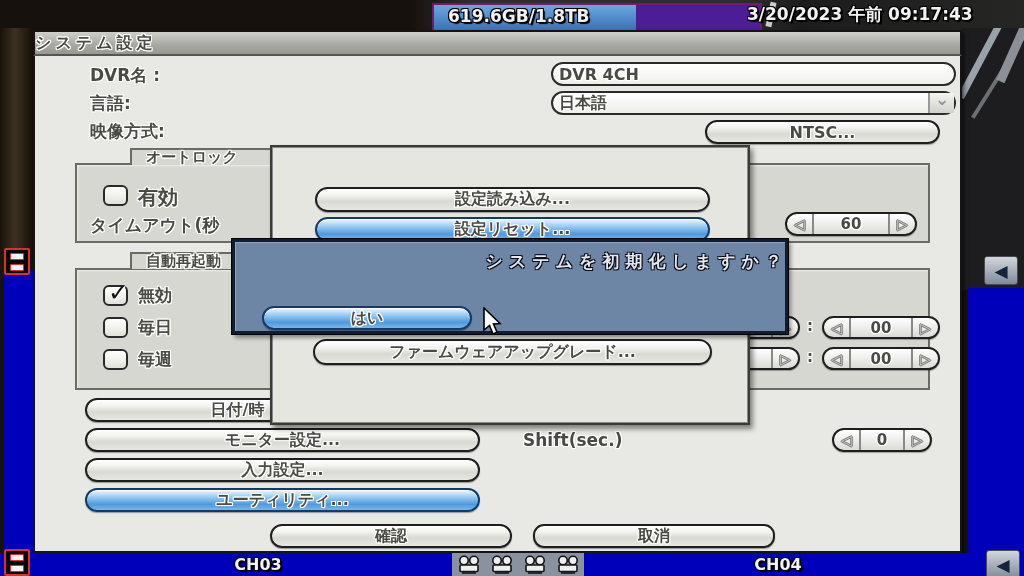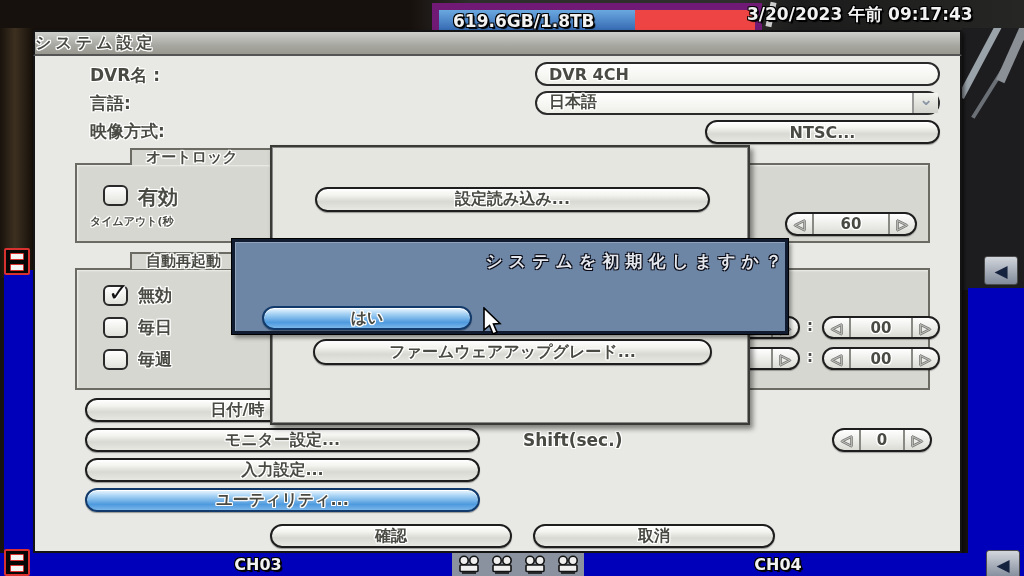--- a/index.html
+++ b/index.html
@@ -17,22 +17,22 @@
   .dtext{color:#e4e8ee;font-weight:bold;
     text-shadow:-1px -1px 0 #0a0a14,1px -1px 0 #0a0a14,-1px 1px 0 #0a0a14,1px 1px 0 #0a0a14;}
   .btn{position:absolute;border:2px solid #1e1e1e;border-radius:13px;
        background:linear-gradient(180deg,#ffffff 0%,#f2f2ee 30%,#d9d9d3 60%,#e8e8e2 100%);
        box-shadow:inset 0 1px 0 #fff,0 1px 1px rgba(0,0,0,.35);
        display:flex;align-items:center;justify-content:center;font-size:16px;}
   .btn-hl{background:linear-gradient(180deg,#eef8ff 0%,#a6d2f4 30%,#4e9ade 72%,#7ab6ea 100%);
           border-color:#123a6a;}
   .inputbox{position:absolute;border:2px solid #2a2a2a;border-radius:12px;
        background:linear-gradient(180deg,#ffffff,#efefe9);
-       display:flex;align-items:flex-end;font-size:16px;padding-left:12px;
-       box-shadow:inset 0 1px 0 #fff;}
+       display:flex;align-items:center;font-size:16px;padding-left:6px;
+       box-shadow:inset 0 1px 0 #fff;margin-left:16px;}
   .spinner{position:absolute;border:2px solid #1e1e1e;border-radius:12px;
        background:linear-gradient(180deg,#ffffff,#dcdcd6);display:flex;align-items:stretch;
        box-shadow:inset 0 1px 0 #fff,0 1px 1px rgba(0,0,0,.3);}
   .sp-arrow{width:27px;display:flex;align-items:center;justify-content:center;
        color:#c4c4be;font-weight:bold;font-size:14px;
        text-shadow:-1px 0 0 #777,1px 0 0 #777,0 -1px 0 #777,0 1px 0 #777;}
   .sp-arrow.l{border-right:2px solid #8a8a84;}
   .sp-arrow.r{border-left:2px solid #8a8a84;}
   .sp-val{flex:1;display:flex;align-items:center;justify-content:center;font-size:15px;}
   .checkbox{position:absolute;width:25px;height:21px;border:2px solid #2a2a2a;border-radius:6px;
@@ -75,21 +75,21 @@
   <div class="abs" style="left:962px;top:28px;width:62px;height:262px;background:#1d1d1f;overflow:hidden;">
     <div class="abs" style="left:14px;top:-6px;width:7px;height:80px;background:#9aa2aa;transform:rotate(28deg);"></div>
     <div class="abs" style="left:34px;top:2px;width:4px;height:95px;background:#6a7076;transform:rotate(32deg);"></div>
     <div class="abs" style="left:46px;top:-4px;width:9px;height:60px;background:#8a9096;transform:rotate(24deg);"></div>
   </div>
   <div class="abs" style="left:768px;top:2px;width:6px;height:25px;background:#cccccc;transform:rotate(12deg);"></div>
 
   <div class="abs" style="left:4px;top:270px;width:29px;height:285px;background:#0000bb;"></div>
   <div class="abs" style="left:968px;top:288px;width:56px;height:267px;background:#0000bb;"></div>
 
-  <div class="abs" style="left:432px;top:3px;width:330px;height:39px;background:#ef4444;border:7px solid #701a75;">
+  <div class="abs" style="left:432px;top:3px;width:330px;height:39px;background:#4c1d95;border:2px solid #701a75;">
     <div class="abs" style="left:0;top:0;width:62%;height:100%;background:linear-gradient(180deg,#6aa8e0,#2a5ca8);"></div>
     <div class="abs wtext" style="left:14px;top:1px;font-size:17px;">619.6GB/1.8TB</div>
   </div>
   <div class="abs wtext" style="left:747px;top:3px;font-size:17px;white-space:nowrap;">3/20/2023 午前 09:17:43</div>
 
   <div class="window-shell"></div>
   <div class="titlebar">
     <span class="otext">システム設定</span>
   </div>
 
@@ -111,21 +111,21 @@
   <div class="btn" style="left:705px;top:120px;width:235px;height:24px;">
     <span class="otext">NTSC...</span>
   </div>
 
   <div class="groupbox" style="left:75px;top:163px;width:855px;height:80px;"></div>
   <div class="grouptab" style="left:130px;top:148px;width:430px;height:17px;">
     <span class="otext">オートロック</span>
   </div>
   <div class="checkbox" style="left:103px;top:185px;"></div>
   <div class="abs otext" style="left:138px;top:184px;font-size:20px;">有効</div>
-  <div class="abs otext" style="left:90px;top:214px;font-size:11px;">タイムアウト(秒</div>
+  <div class="abs otext" style="left:90px;top:214px;font-size:17px;">タイムアウト(秒</div>
   <div class="spinner" style="left:785px;top:212px;width:132px;height:24px;">
     <span class="sp-arrow l">◁</span>
     <span class="sp-val otext">60</span>
     <span class="sp-arrow r">▷</span>
   </div>
 
   <div class="groupbox" style="left:75px;top:268px;width:855px;height:122px;"></div>
   <div class="grouptab" style="left:130px;top:252px;width:430px;height:17px;">
     <span class="otext">自動再起動</span>
   </div>
@@ -177,27 +177,30 @@
   <div class="abs otext" style="left:523px;top:430px;font-size:17px;">Shift(sec.)</div>
   <div class="spinner" style="left:832px;top:428px;width:100px;height:24px;">
     <span class="sp-arrow l">◁</span>
     <span class="sp-val otext">0</span>
     <span class="sp-arrow r">▷</span>
   </div>
 
   <div class="btn" style="left:270px;top:524px;width:242px;height:24px;">
     <span class="otext">確認</span>
   </div>
-  <div class="btn" style="left:533px;top:524px;width:242px;height:24px;">
+  <div class="btn" style="left:533px;top:524px;width:242px;height:24px;border-radius:11px;">
     <span class="otext">取消</span>
   </div>
 
   <div class="dialog" style="left:270px;top:145px;width:480px;height:280px;z-index:5;"></div>
   <div class="btn" style="left:315px;top:187px;width:395px;height:25px;z-index:6;">
     <span class="otext">設定読み込み...</span>
+  </div>
+  <div class="btn btn-hl" style="left:315px;top:217px;width:395px;height:25px;z-index:6;">
+    <span class="otext">設定リセット...</span>
   </div>
   <div class="btn" style="left:313px;top:339px;width:399px;height:26px;z-index:6;">
     <span class="otext">ファームウェアアップグレード...</span>
   </div>
 
   <div class="confirm" style="left:232px;top:239px;width:556px;height:95px;z-index:8;"></div>
   <div class="abs dtext" style="left:232px;top:250px;width:556px;text-align:right;font-size:17px;letter-spacing:6px;z-index:9;">システムを初期化しますか？</div>
   <div class="btn btn-hl" style="left:262px;top:306px;width:210px;height:24px;z-index:9;">
     <span class="otext">はい</span>
   </div>

